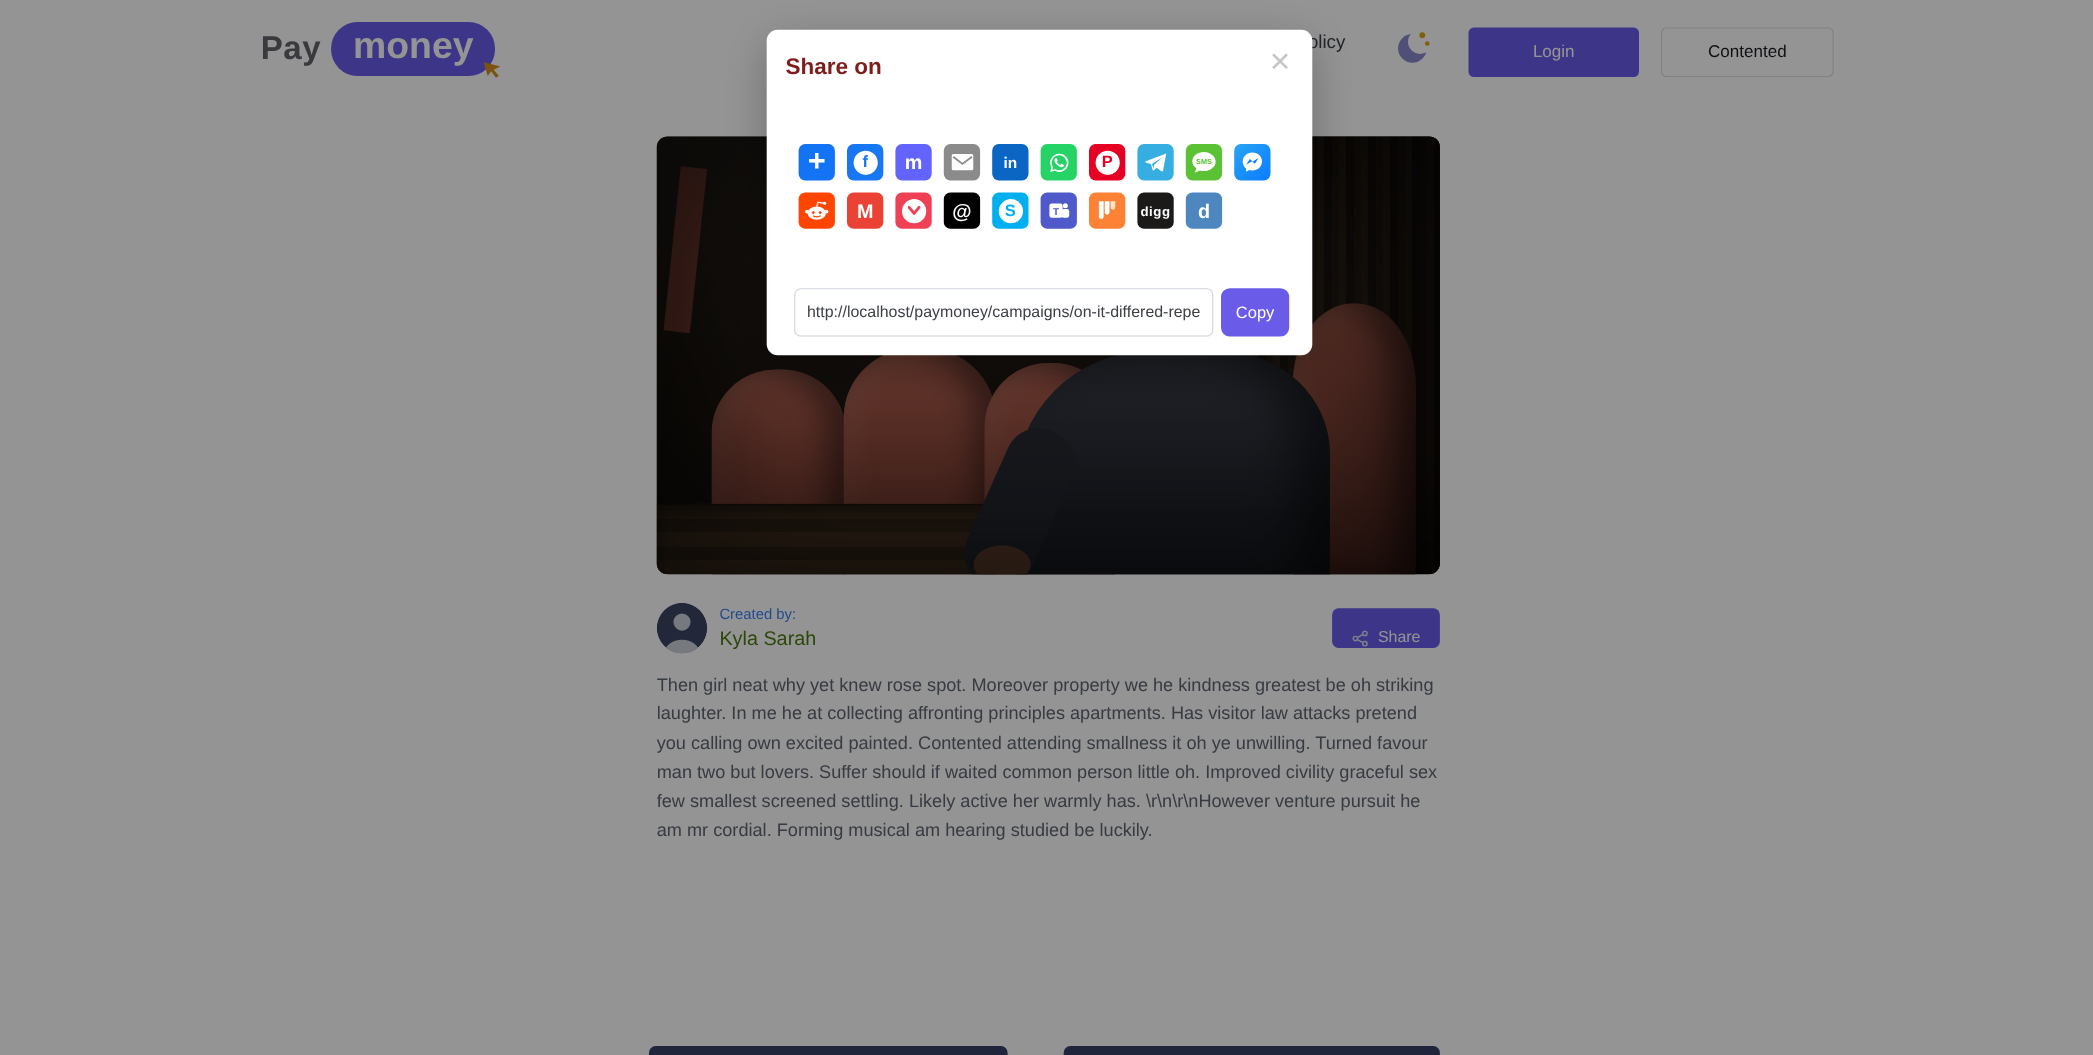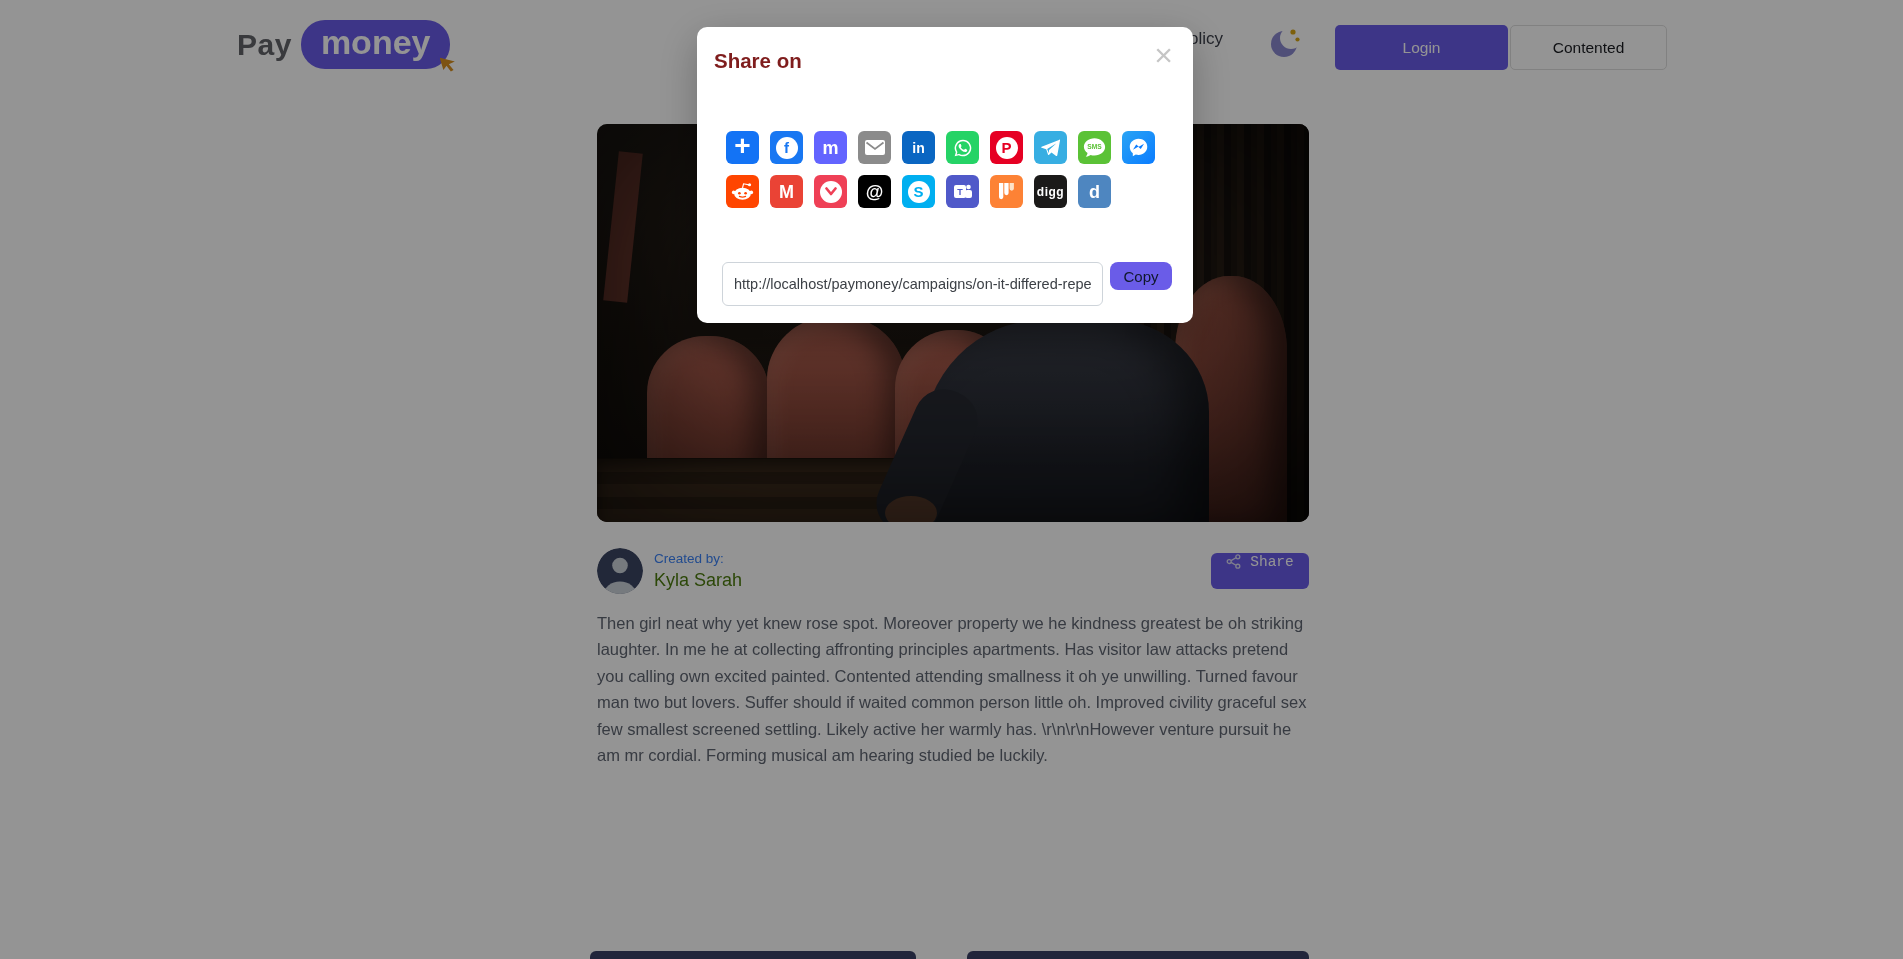--- a/index.html
+++ b/index.html
@@ -10,21 +10,21 @@
 
   
   .header{position:absolute;top:0;left:0;right:0;height:76px;background:#fff;z-index:1;}
   .logo{position:absolute;left:237px;top:20px;display:flex;align-items:center;gap:9px;cursor:pointer;}
   .logo-pay{font-size:30px;font-weight:700;color:#63646a;letter-spacing:.5px;}
   .logo-pill{position:relative;background:var(--brand);color:#fff;font-size:34px;font-weight:700;
              padding:4px 20px 8px;border-radius:24px;line-height:1.1;}
   .logo-cursor{position:absolute;right:-7px;bottom:-10px;}
   .nav-item{position:absolute;top:29px;right:680px;font-size:17px;color:#3b3f4a;cursor:pointer;white-space:nowrap;}
   .theme-toggle{position:absolute;left:1266px;top:22px;width:40px;height:40px;cursor:pointer;}
-  .btn-login{position:absolute;left:1335px;top:25px;width:173px;height:45px;background:var(--brand);
+  .btn-login{position:absolute;left:1335px;top:25px;width:155px;height:45px;background:var(--brand);
              color:#fff;border:none;border-radius:5px;font-size:15.5px;font-family:inherit;cursor:pointer;}
   .btn-register{position:absolute;left:1510px;top:25px;width:157px;height:45px;background:#fff;
              color:#1b1d22;border:1px solid #dedede;border-radius:5px;font-size:15.5px;font-family:inherit;cursor:pointer;}
 
   
   .content{position:absolute;left:597px;top:124px;width:712px;z-index:1;}
 
   
   .photo{width:712px;height:398px;border-radius:10px;position:relative;overflow:hidden;
          background:linear-gradient(180deg,#2b241d 0%,#1d1711 55%,#15110d 100%);}
@@ -51,21 +51,21 @@
          border-radius:30px;transform:rotate(24deg);}
   .photo .man-hand{position:absolute;left:288px;top:372px;width:52px;height:34px;background:#6e4a36;border-radius:50%;}
   .photo .vignette{position:absolute;inset:0;box-shadow:inset 0 0 120px 40px rgba(0,0,0,.55);}
 
   .creator-row{margin-top:26px;display:flex;align-items:center;}
   .avatar{width:46px;height:46px;border-radius:50%;overflow:hidden;flex:0 0 auto;}
   .creator-texts{margin-left:11px;}
   .created-by{font-size:13.5px;color:#3b82f6;}
   .creator-name{font-size:18px;color:#4d7c0f;margin-top:4px;}
   .btn-share{margin-left:auto;width:98px;height:36px;background:var(--brand);border:none;border-radius:6px;
-         color:#fff;font-size:14.5px;font-family:Liberation Mono, monospace;display:flex;align-items:flex-start;justify-content:center;gap:9px;cursor:pointer;}
+         color:#fff;font-size:14.5px;font-family:Liberation Sans, sans-serif;display:flex;align-items:flex-end;justify-content:center;gap:9px;cursor:pointer;}
 
   .campaign-title{margin-top:26px;font-size:30px;line-height:1.32;font-weight:700;color:#2f3550;letter-spacing:.2px;}
   .about-heading{margin-top:40px;font-size:22px;font-weight:700;color:#2f3550;}
   .about-text{margin-top:16px;font-size:16.5px;line-height:1.6;color:#606672;}
 
   .bottom-bar{position:absolute;top:951px;height:12px;background:#3a4166;border-radius:6px 6px 0 0;z-index:1;cursor:pointer;}
   .bar-left{left:590px;width:326px;}
   .bar-right{left:967px;width:342px;}
 
   
@@ -77,21 +77,21 @@
          line-height:1;padding:6px;background:none;border:none;font-family:inherit;}
   .icons-row{position:absolute;left:29px;display:flex;gap:11px;}
   .icons-row.r1{top:104px;} .icons-row.r2{top:148px;}
   .tile{width:33px;height:33px;border-radius:6px;display:flex;align-items:center;justify-content:center;cursor:pointer;overflow:hidden;}
   .g-txt{color:#fff;font-weight:700;line-height:1;font-family:"Liberation Sans",sans-serif;}
   .g-circ{width:22px;height:22px;border-radius:50%;background:#fff;display:flex;align-items:center;
           justify-content:center;font-weight:700;font-size:15px;font-family:"Liberation Sans",sans-serif;}
   .urlrow{position:absolute;left:25px;top:235px;display:flex;gap:7px;}
   .url-input{width:381px;height:44px;border:1px solid #ced4da;border-radius:6px;padding:0 11px;
           font-size:14.5px;color:#3c4046;font-family:inherit;outline:none;}
-  .btn-copy{width:62px;height:28px;background:var(--brand);border:none;border-radius:8px;color:#0f172a;
+  .btn-copy{width:62px;height:44px;background:var(--brand);border:none;border-radius:8px;color:#ffffff;
           font-size:15px;font-family:inherit;cursor:pointer;}
 </style>
 </head>
 <body>
 
 <div class="header">
   <div class="logo">
     <span class="logo-pay">Pay</span>
     <span class="logo-pill">
       <span>money</span>

